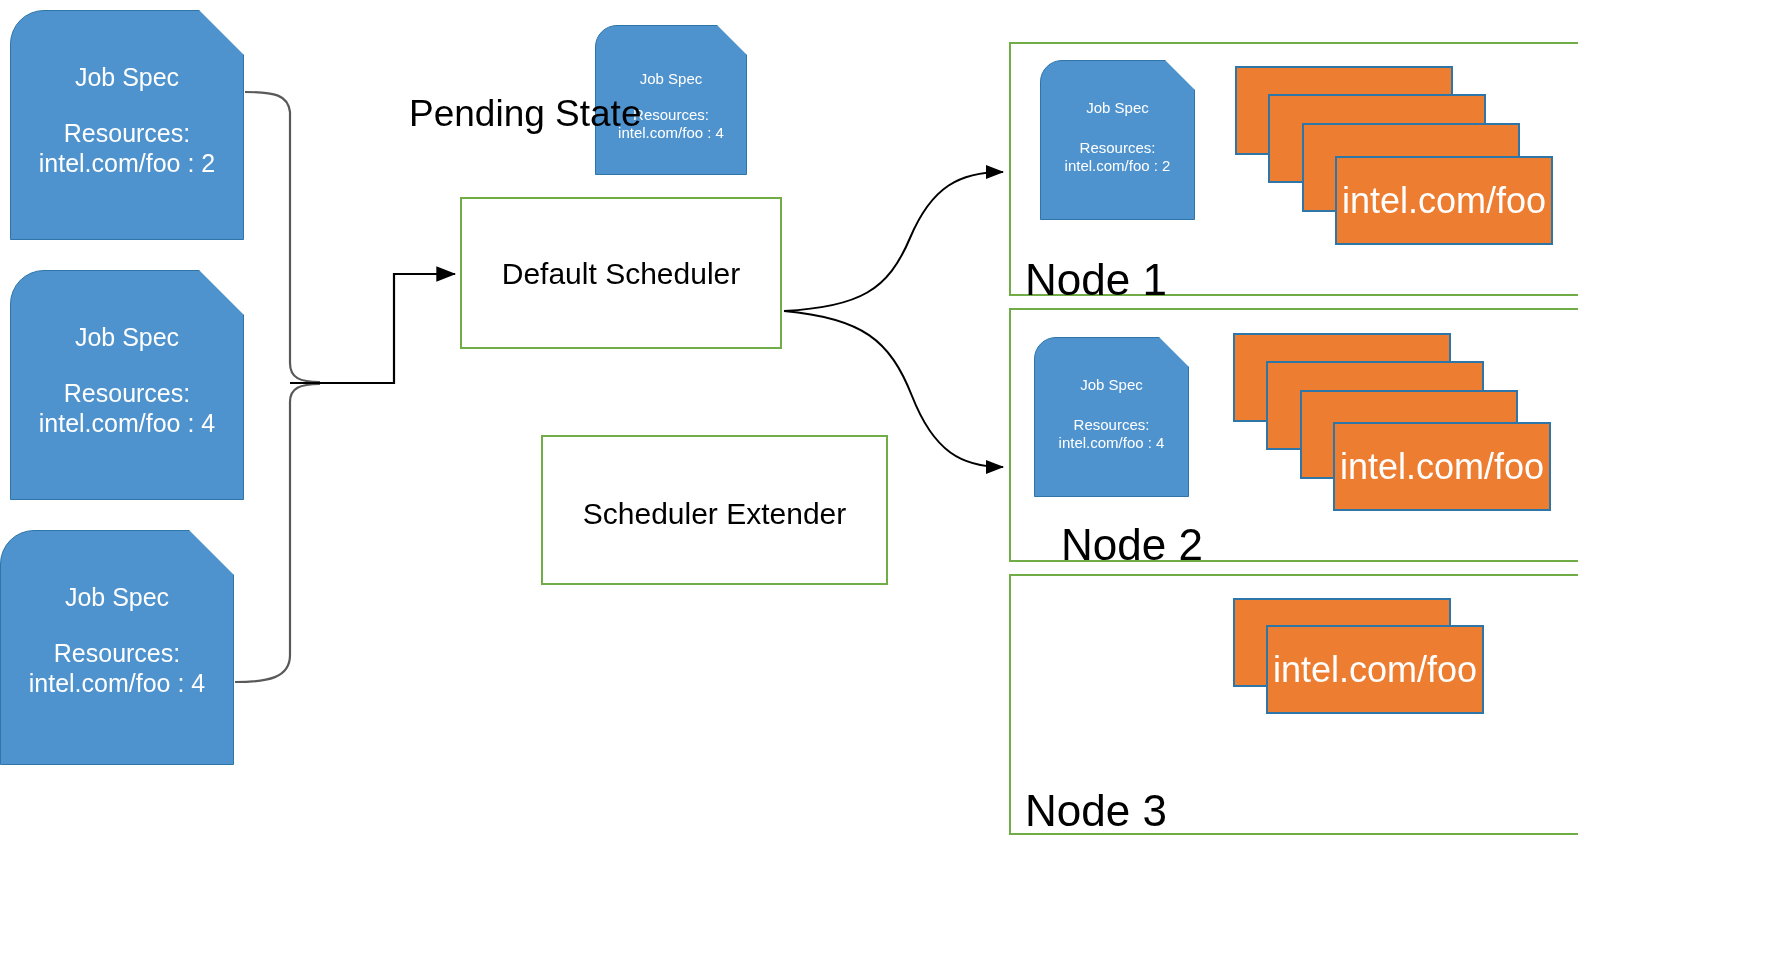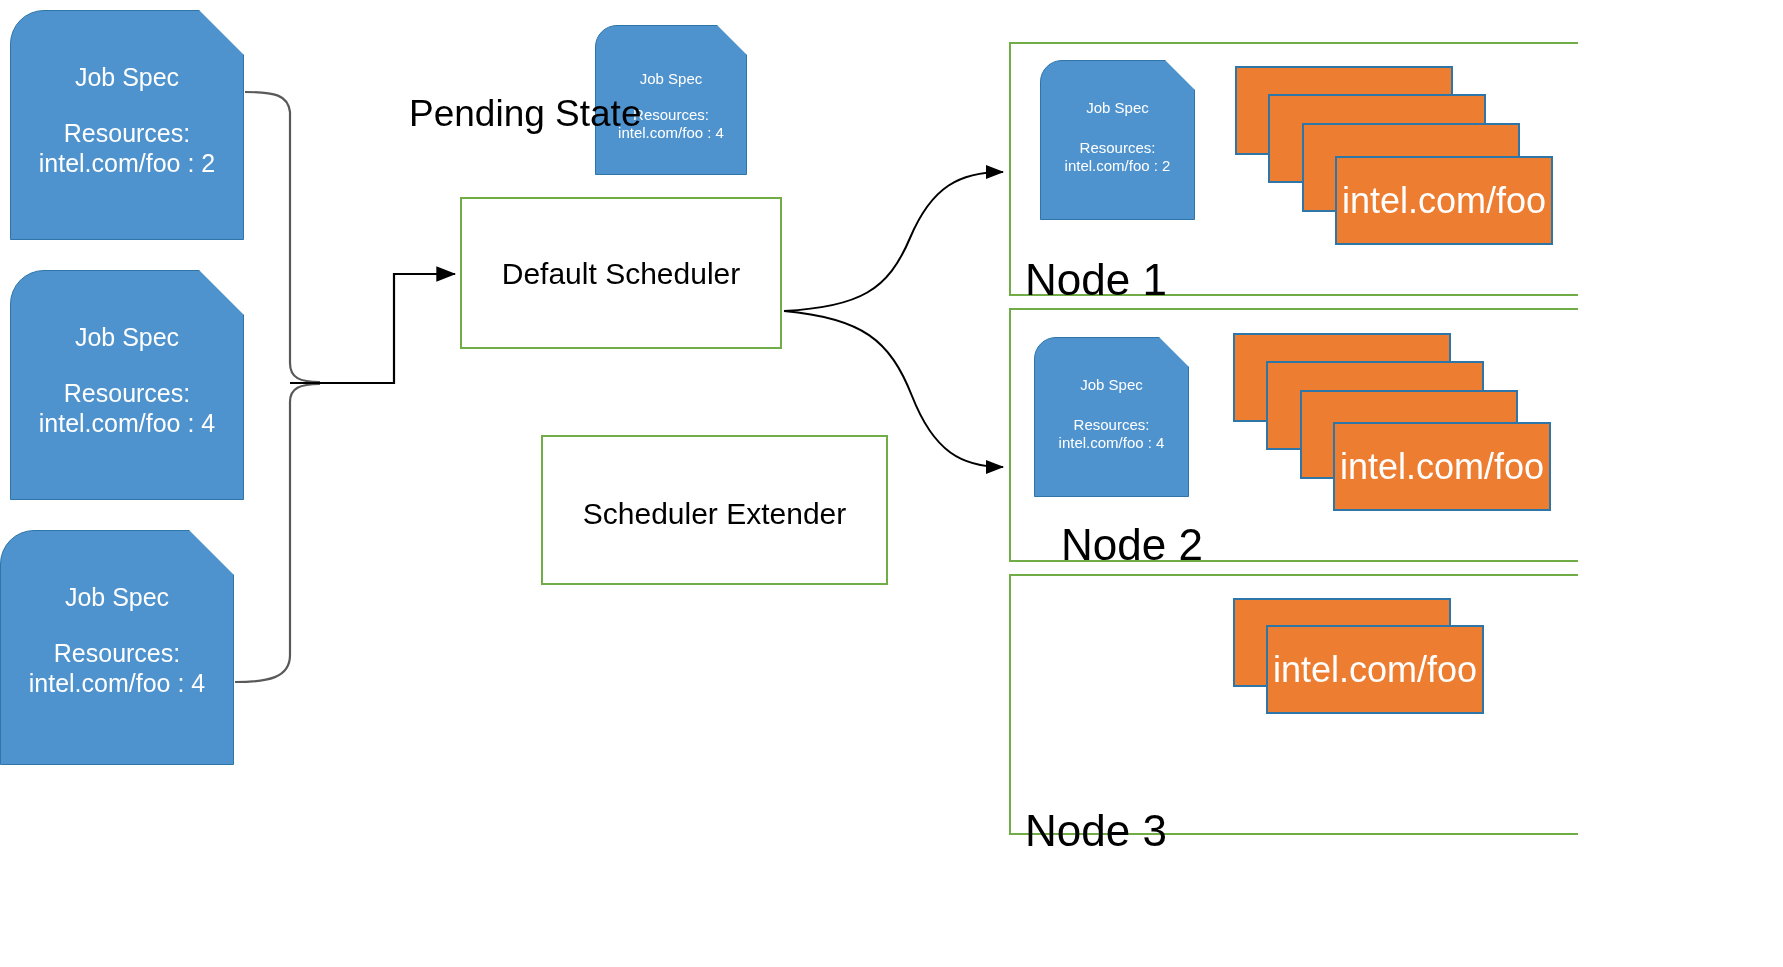--- a/index.html
+++ b/index.html
@@ -217,21 +217,21 @@
 
   <div class="node-label" style="left:1025px; top:520px;margin-left:36px;">Node 2</div>
 
   <div class="node" style="left:1009px; top:574px; width:768px; height:261px;"></div>
 
   <div class="res-card" style="left:1233px; top:598px; width:218px; height:89px; z-index:8;"></div>
   <div class="res-card" style="left:1266px; top:625px; width:218px; height:89px; z-index:9;">
     <div class="card-text">intel.com/foo</div>
   </div>
 
-  <div class="node-label" style="left:1025px; top:786px;margin-top:20px;">Node 3</div>
+  <div class="node-label" style="left:1025px; top:786px;">Node 3</div>
 
   <svg class="layer" id="connectors" viewBox="0 0 1783 967" xmlns="http://www.w3.org/2000/svg">
     <defs>
       <marker id="arrowhead" markerWidth="9" markerHeight="7" refX="8.5" refY="3.5" orient="auto" markerUnits="strokeWidth">
         <polygon points="0 0, 9 3.5, 0 7" fill="#000000"></polygon>
       </marker>
     </defs>
 
     <path d="M 245 92 C 275 92, 288 95, 290 112 L 290 363 C 290 378, 300 382, 320 382" fill="none" stroke="#595959" stroke-width="2.2"></path>
 

